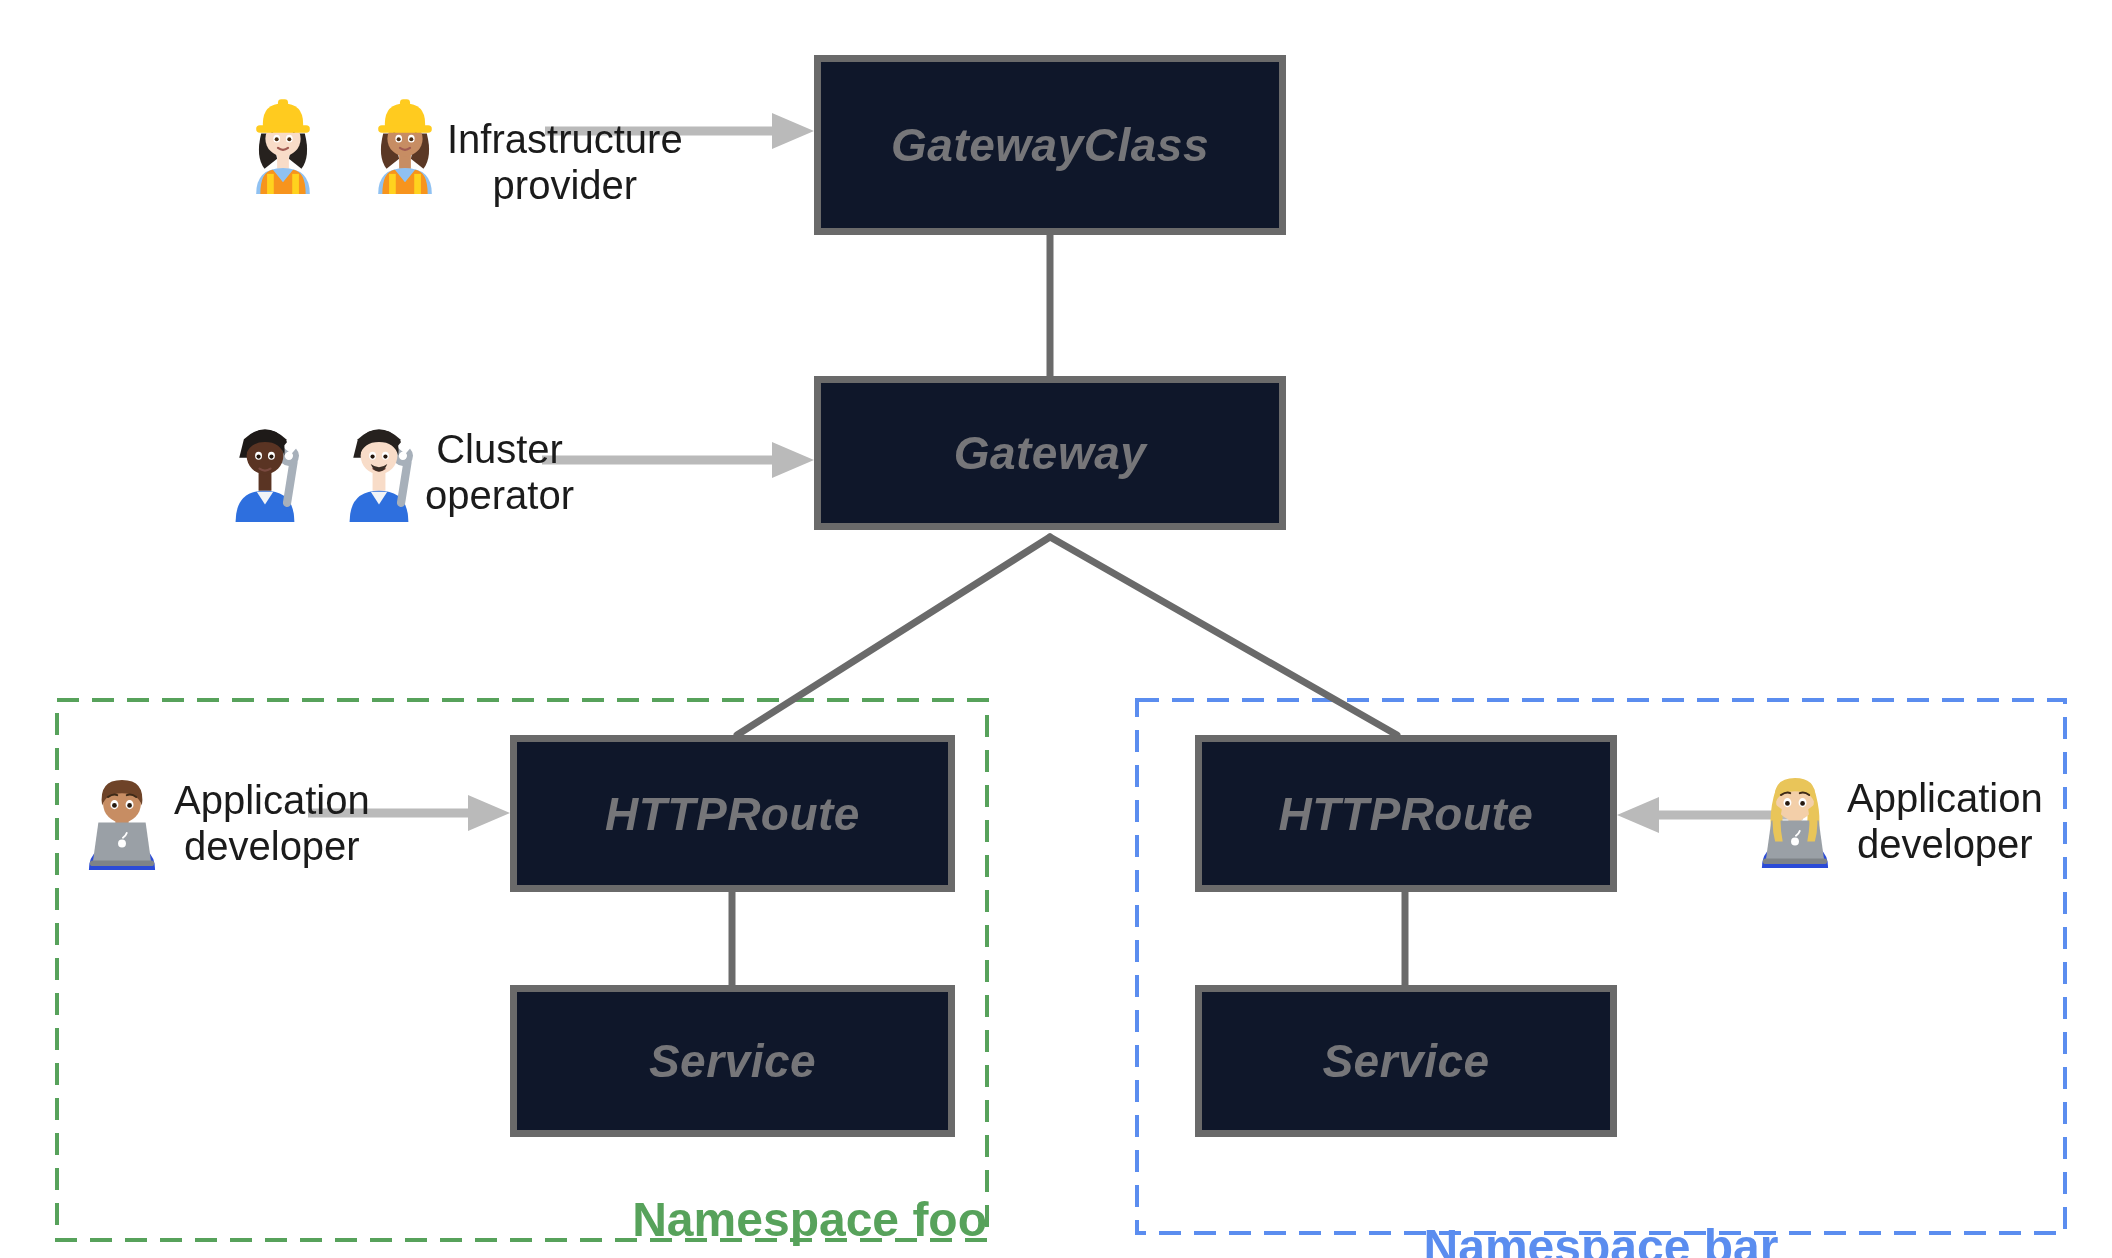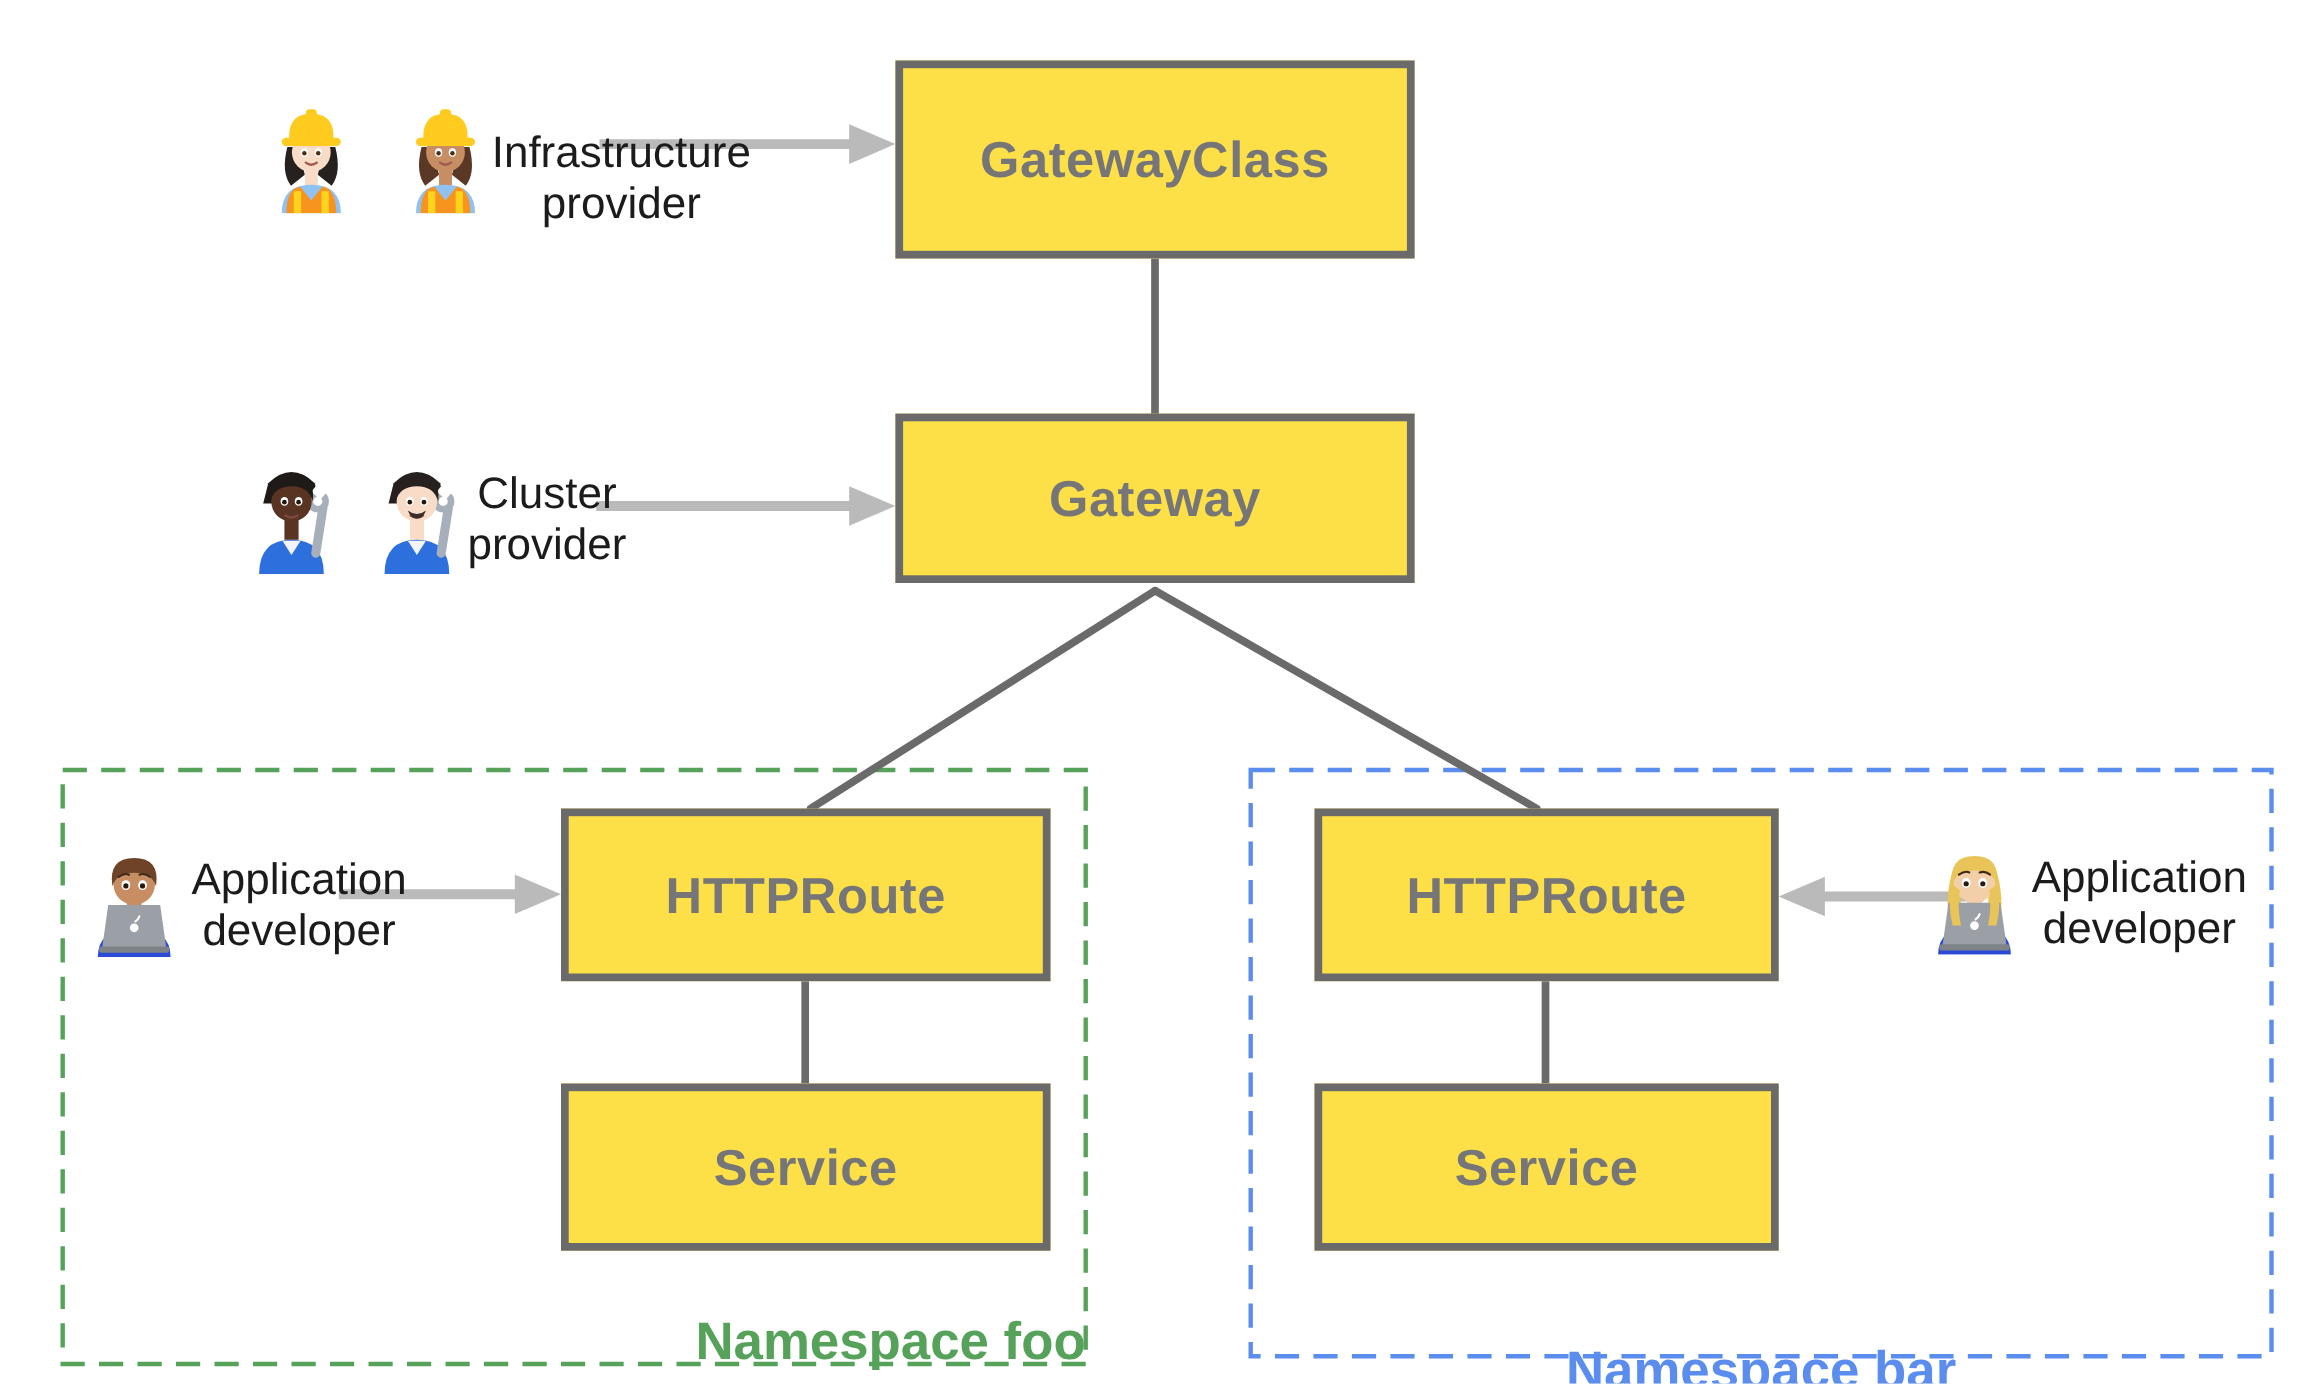--- a/index.html
+++ b/index.html
@@ -2,23 +2,23 @@
 <html><head>
 <meta charset="utf-8">
 <style>
   html,body{margin:0;padding:0;background:#ffffff;}
   #canvas{
     position:relative;width:2112px;height:1258px;background:#ffffff;overflow:hidden;
     font-family:"Liberation Sans", sans-serif;
   }
   #overlay{position:absolute;left:0;top:0;z-index:1;}
   .node{
-    position:absolute;z-index:2;box-sizing:border-box;background:#fde047;
+    position:absolute;z-index:2;box-sizing:border-box;background:#0f172a;
     border:7px solid #6A6A6A;display:flex;align-items:center;justify-content:center;
-    color:#767679;font-weight:bold;font-size:46px;letter-spacing:0.5px;
+    color:#767679;font-weight:bold;font-size:46px;letter-spacing:0.5px;font-style:italic;
   }
   .node-gatewayclass{left:814px;top:55px;width:472px;height:180px;}
   .node-gateway{left:814px;top:376px;width:472px;height:154px;}
   .node-httproute-foo{left:510px;top:735px;width:445px;height:157px;}
   .node-service-foo{left:510px;top:985px;width:445px;height:152px;}
   .node-httproute-bar{left:1195px;top:735px;width:422px;height:157px;}
   .node-service-bar{left:1195px;top:985px;width:422px;height:152px;}
 
   .persona{position:absolute;z-index:2;display:flex;align-items:center;}
   .persona-infra{left:241px;top:76px;width:340px;}
@@ -187,21 +187,21 @@
     <div class="icon-row">
       <svg class="icon-mechanic ic-mech-a" viewBox="0 0 100 124">
           <use href="#sym-mechanic"></use>
         </svg>
       <svg class="icon-mechanic ic-mech-b" viewBox="0 0 100 124">
         <use href="#sym-mechanic"></use>
         <path d="M41 61 q9 7 18 0 q-3 8 -9 8 q-6 0 -9 -8 Z" fill="#3A2E26"></path>
       </svg>
     </div>
     <div class="persona-label">Cluster
-provider</div>
+operator</div>
   </div>
 
   <div class="persona persona-appdev-foo">
     <div class="icon-row">
       <svg class="icon-technologist ic-tech-m" viewBox="0 0 110 114">
           <use href="#sym-technologist"></use>
         </svg>
     </div>
     <div class="persona-label">Application
 developer</div>

